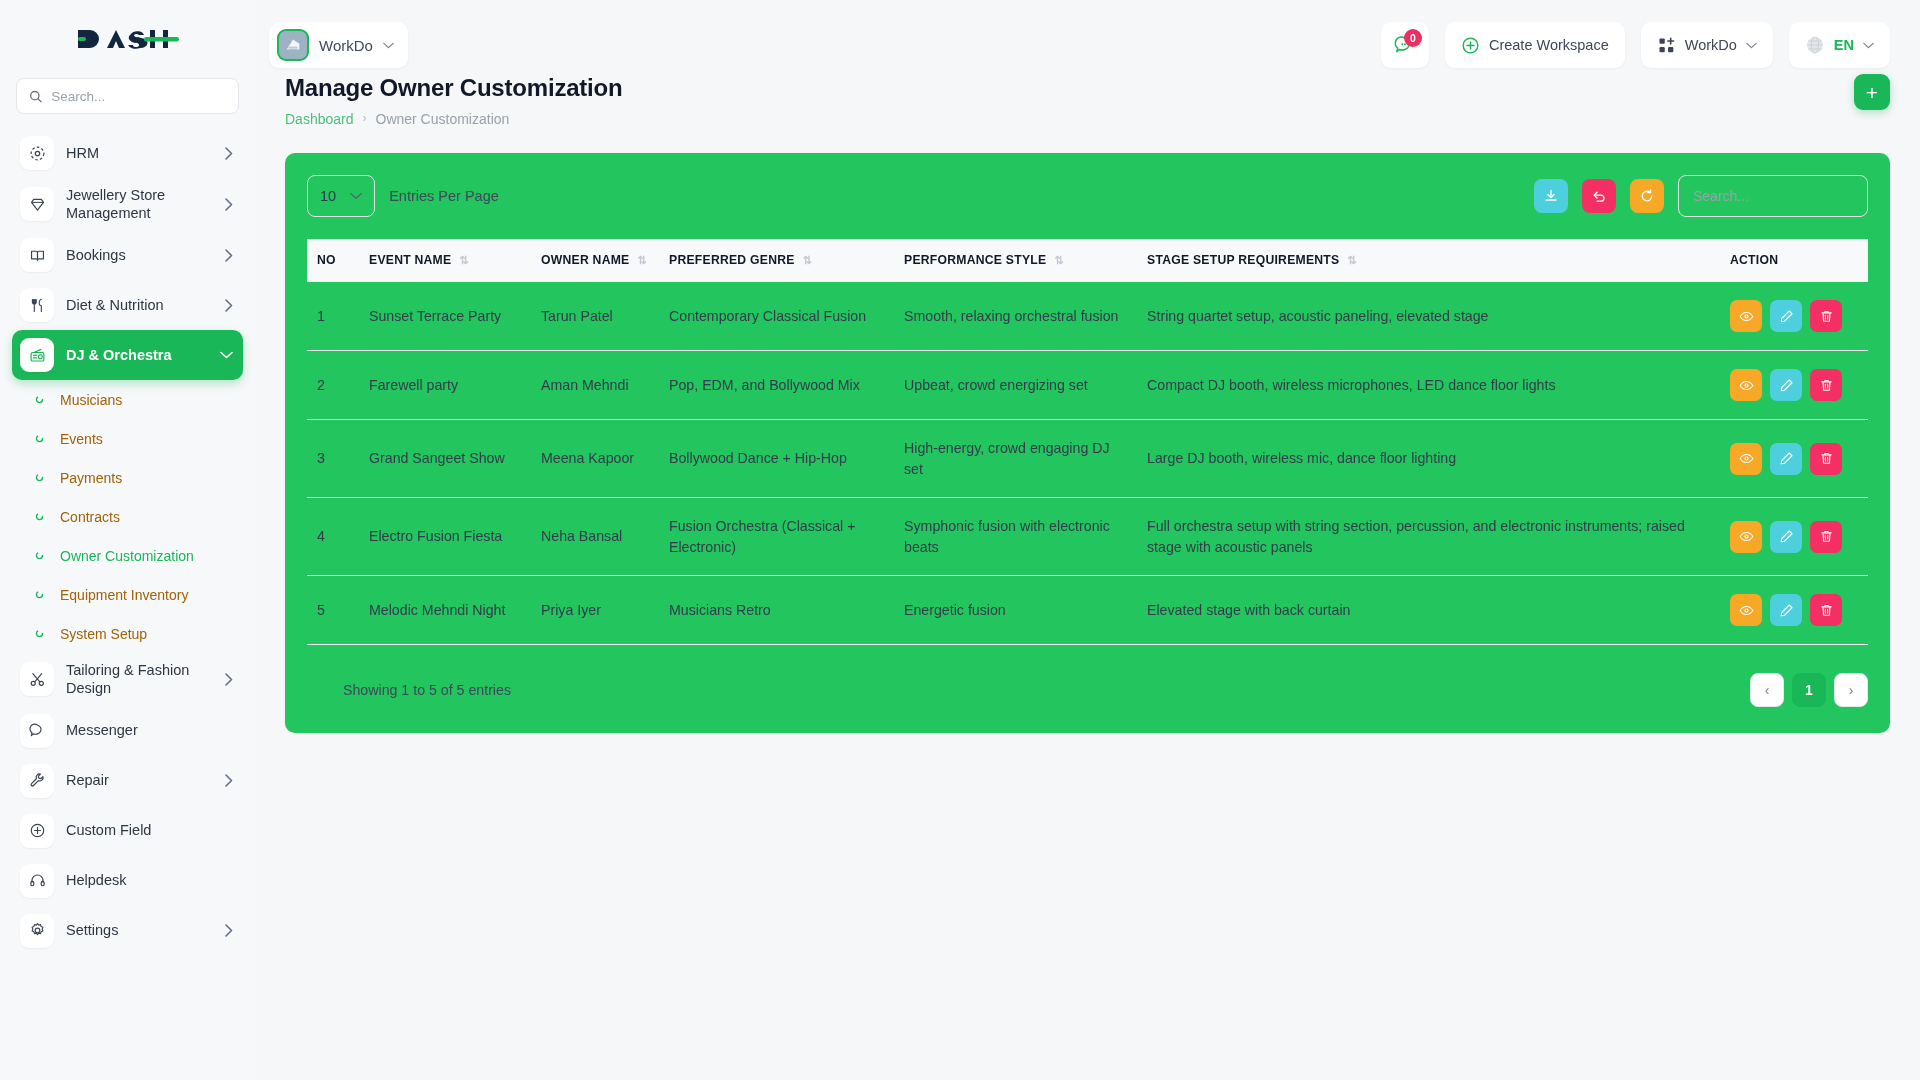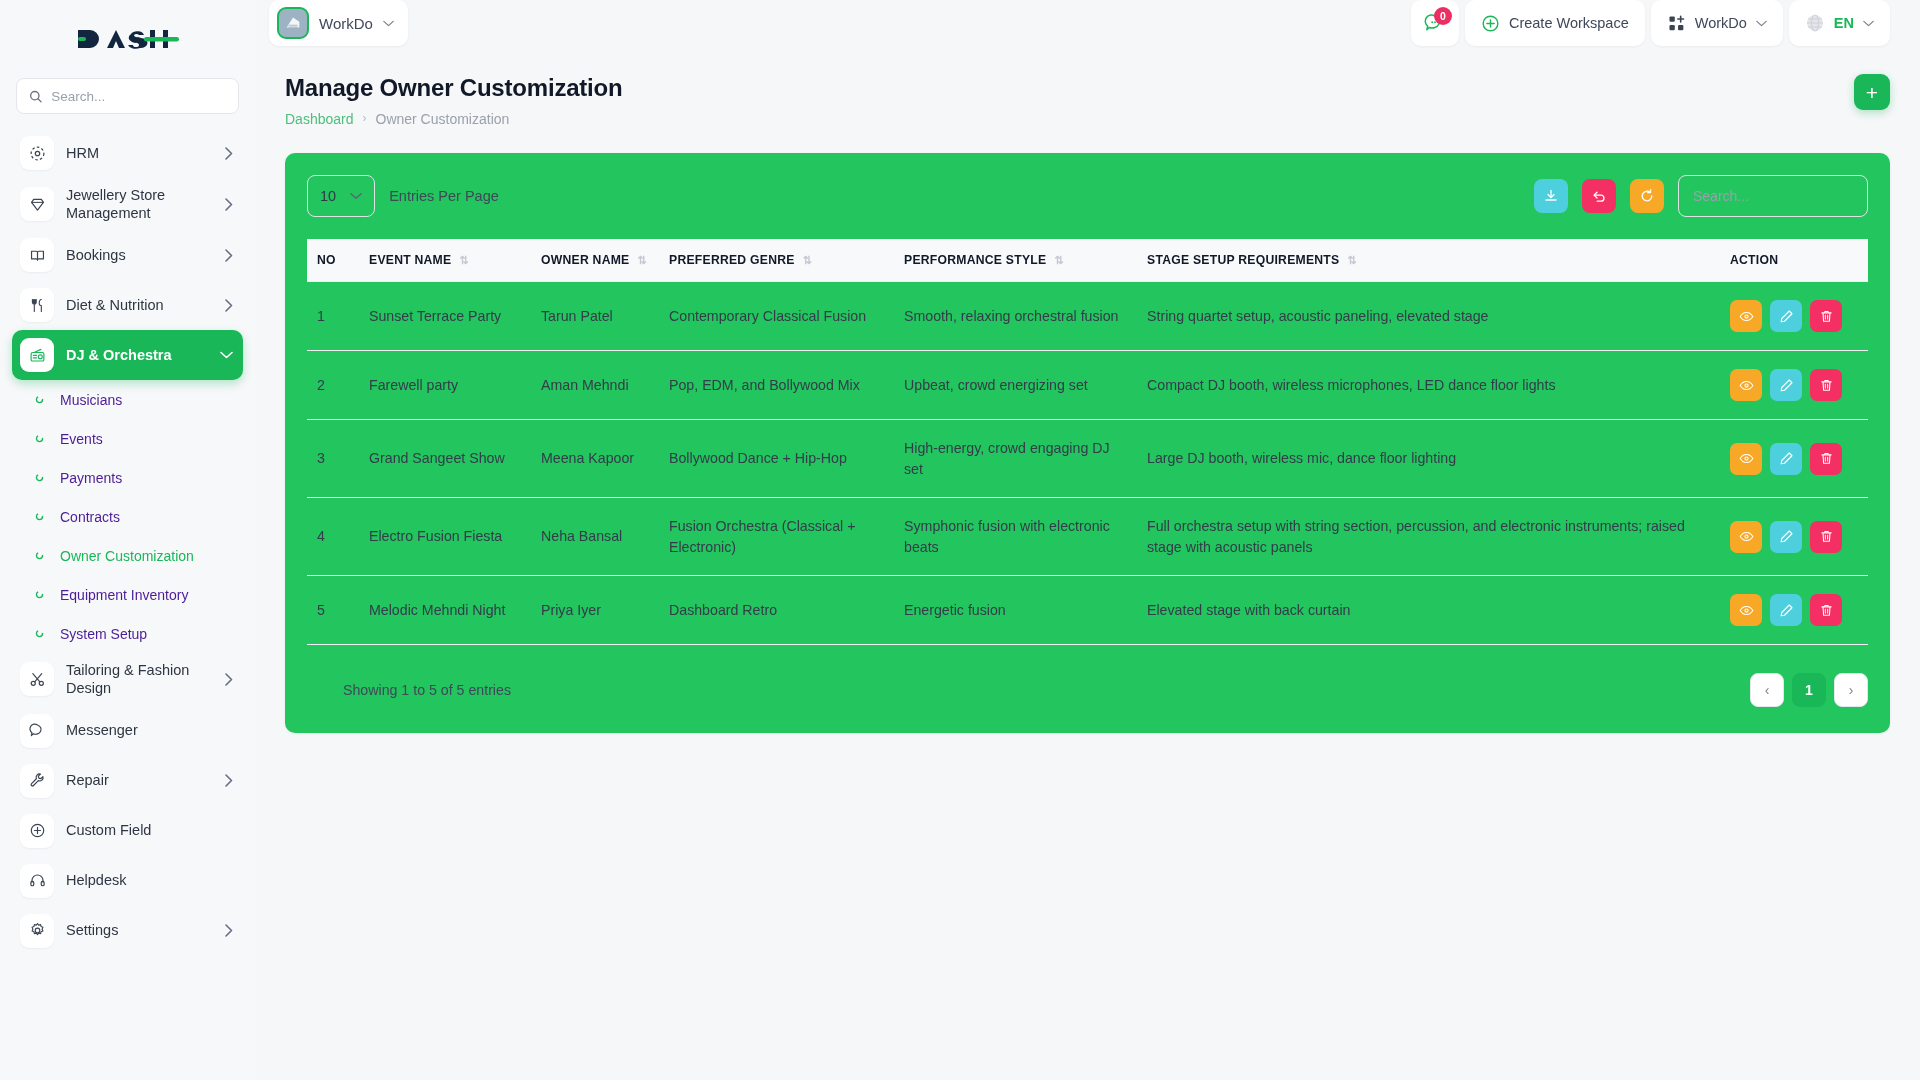--- a/index.html
+++ b/index.html
@@ -45,28 +45,28 @@
   .nav-label { font-size: 14.5px; color: #2e3643; line-height: 1.25; flex: 1; }
   .chev { color: #667085; display: flex; align-items: center; }
   .nav-item.active { background: #1ab759; box-shadow: 0 4px 10px rgba(26,183,89,.3); }
   .nav-item.active .nav-label { color: #fff; font-weight: 600; }
   .nav-item.active .chev { color: #fff; }
   .sub-item {
     display: flex; align-items: center; gap: 14px;
     padding: 7px 10px 7px 20px; min-height: 39px; cursor: pointer; border-radius: 8px;
   }
   .sub-dot { width: 14px; flex: 0 0 14px; display: flex; align-items: center; justify-content: center; }
-  .sub-label { font-size: 14px; color: #4c1d95; }
+  .sub-label { font-size: 14px; color: #a16207; }
   .sub-item.current .sub-label { color: #1ab759; }
 
   
   .main { flex: 1; height: 1080px; display: flex; flex-direction: column; background: #f6f7f9; overflow: hidden; }
 
   
-  .topbar { height: 68px; display: flex; align-items: flex-start; padding: 0 30px 0 14px; gap: 6px; }
+  .topbar { height: 68px; display: flex; align-items: flex-end; padding: 0 30px 0 14px; gap: 16px; }
   .ws-chip {
     background: #fff; border-radius: 10px; height: 46px; display: flex; align-items: center;
     gap: 10px; padding: 0 14px 0 8px; box-shadow: 0 1px 3px rgba(16,24,40,.05);
   }
   .ws-logo {
     width: 32px; height: 32px; border-radius: 9px; background: #9db3c4;
     border: 2px solid #1ab759; display: flex; align-items: center; justify-content: center;
   }
   .ws-name { font-size: 15px; color: #40495a; }
   .spacer { flex: 1; }
@@ -683,21 +683,21 @@
                       <path d="M7.6 7.4 v4.8 M10.4 7.4 v4.8" stroke="#fff" stroke-width="1.2" stroke-linecap="round"></path>
                     </svg>
                   </span>
               </div>
             </td>
           </tr>
           <tr>
             <td>5</td>
             <td>Melodic Mehndi Night</td>
             <td>Priya Iyer</td>
-            <td>Dashboard Retro</td>
+            <td>Musicians Retro</td>
             <td>Energetic fusion</td>
             <td>Elevated stage with back curtain</td>
             <td>
               <div class="act-wrap">
                 <span class="act" style="background:#f7a827">
                     <svg width="15" height="15" viewBox="0 0 18 18">
                       <path d="M1.4 9 S4.2 4.2 9 4.2 16.6 9 16.6 9 13.8 13.8 9 13.8 1.4 9 1.4 9 z" fill="none" stroke="#fff" stroke-width="1.3"></path>
                       <circle cx="9" cy="9" r="1.9" fill="none" stroke="#fff" stroke-width="1.3"></circle>
                     </svg>
                   </span>

